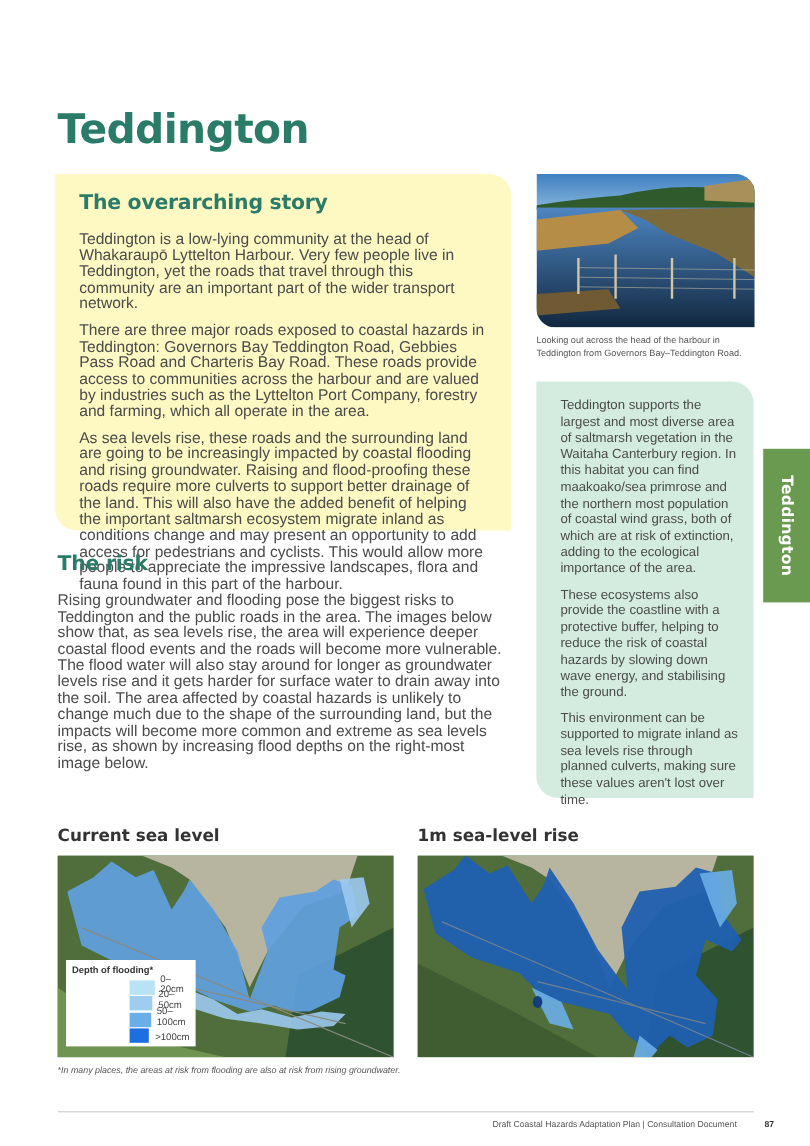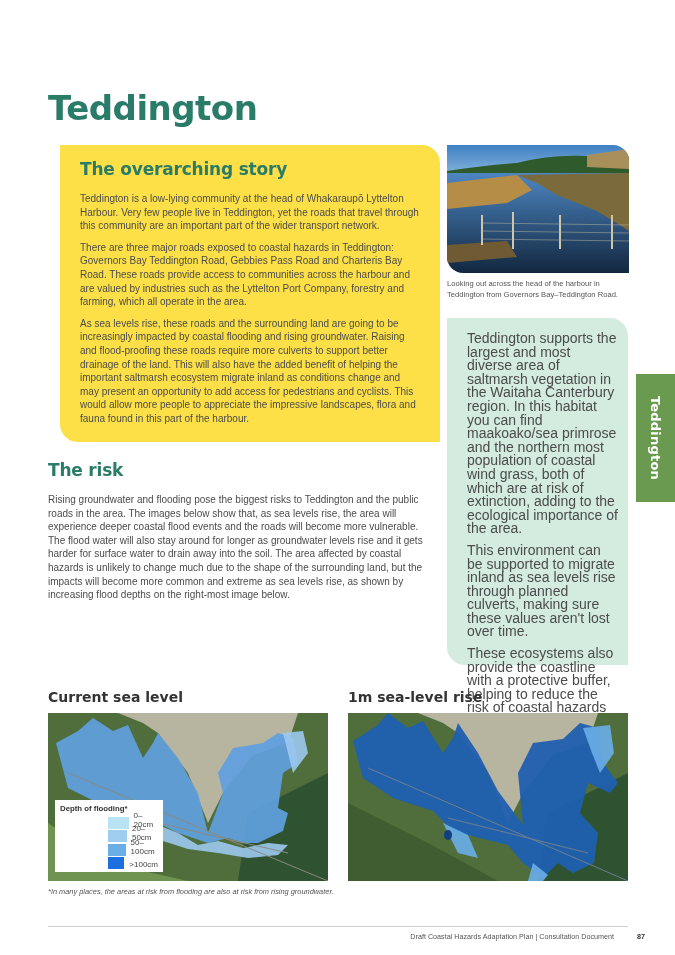--- a/index.html
+++ b/index.html
@@ -6,30 +6,30 @@
   html, body { width: 675px; height: 955px; background: #ffffff; overflow: hidden; }
   body { position: relative; font-family: "Liberation Sans", "DejaVu Sans", sans-serif; color: #4a4a4a; }
 
   .page-title {
     position: absolute; left: 48px; top: 88px;
     font-family: "DejaVu Sans", sans-serif; font-weight: bold;
     font-size: 34px; letter-spacing: -0.5px; color: #2a7b67;
   }
 
   .story-box {
-    position: absolute; left: 60px; top: 145px; width: 380px; height: 297px;
-    background: #fde047; border-radius: 0 18px 0 18px;
+    position: absolute; left: 46px; top: 145px; width: 380px; height: 297px;
+    background: #fef9c3; border-radius: 0 18px 0 18px;
     padding: 14px 20px 0 20px;
   }
   .story-box h2 {
     font-family: "DejaVu Sans", sans-serif; font-weight: bold;
     font-size: 17px; color: #2a7b67; margin-bottom: 13px; letter-spacing: -0.2px;
   }
   .story-box p, .risk p {
-    font-size: 10px; line-height: 13.6px; color: #4b4b4b; margin-bottom: 8px;
+    font-size: 13px; line-height: 13.6px; color: #4b4b4b; margin-bottom: 8px;
   }
 
   .risk { position: absolute; left: 48px; top: 460px; width: 375px; }
   .risk h2 {
     font-family: "DejaVu Sans", sans-serif; font-weight: bold;
     font-size: 17px; color: #2a7b67; margin-bottom: 13px; letter-spacing: -0.2px;
   }
 
   .photo {
     position: absolute; left: 447px; top: 145px; width: 182px; height: 128px;
@@ -38,21 +38,21 @@
   .photo-caption {
     position: absolute; left: 447px; top: 279px; width: 190px;
     font-size: 7.6px; line-height: 10.5px; color: #555;
   }
 
   .habitat-box {
     position: absolute; left: 447px; top: 318px; width: 181px; height: 347px;
     background: #d4ece0; border-radius: 0 18px 0 18px;
     padding: 14px 10px 0 20px;
   }
-  .habitat-box p { font-size: 14px; line-height: 13.6px; color: #4b4b4b; margin-bottom: 8px; }
+  .habitat-box p { font-size: 11px; line-height: 13.6px; color: #4b4b4b; margin-bottom: 8px; }
 
   .side-tab {
     position: absolute; left: 636px; top: 374px; width: 39px; height: 128px;
     background: #6a9a4f; display: flex; align-items: center; justify-content: center;
   }
   .side-tab span {
     writing-mode: vertical-rl; color: #ffffff; font-weight: bold;
     font-family: "DejaVu Sans", sans-serif; font-size: 13px; letter-spacing: 0.2px;
   }
 
@@ -133,22 +133,22 @@
       <line x1="35" y1="78" x2="182" y2="80"></line>
       <line x1="35" y1="86" x2="182" y2="88"></line>
       <line x1="35" y1="94" x2="182" y2="96"></line>
     </g>
   </svg>
 </div>
 <p class="photo-caption">Looking out across the head of the harbour in Teddington from Governors Bay–Teddington Road.</p>
 
 <section class="habitat-box">
   <p>Teddington supports the largest and most diverse area of saltmarsh vegetation in the Waitaha Canterbury region. In this habitat you can find maakoako/sea primrose and the northern most population of coastal wind grass, both of which are at risk of extinction, adding to the ecological importance of the area.</p>
+  <p>These ecosystems also provide the coastline with a protective buffer, helping to reduce the risk of coastal hazards by slowing down wave energy, and stabilising the ground.</p>
   <p>This environment can be supported to migrate inland as sea levels rise through planned culverts, making sure these values aren't lost over time.</p>
-  <p>These ecosystems also provide the coastline with a protective buffer, helping to reduce the risk of coastal hazards by slowing down wave energy, and stabilising the ground.</p>
 </section>
 
 <div class="side-tab">
   <span>Teddington</span>
 </div>
 
 <h3 class="map-title" style="left:48px">Current sea level</h3>
 <h3 class="map-title" style="left:348px">1m sea-level rise</h3>
 
 <div class="map" style="left:48px">

